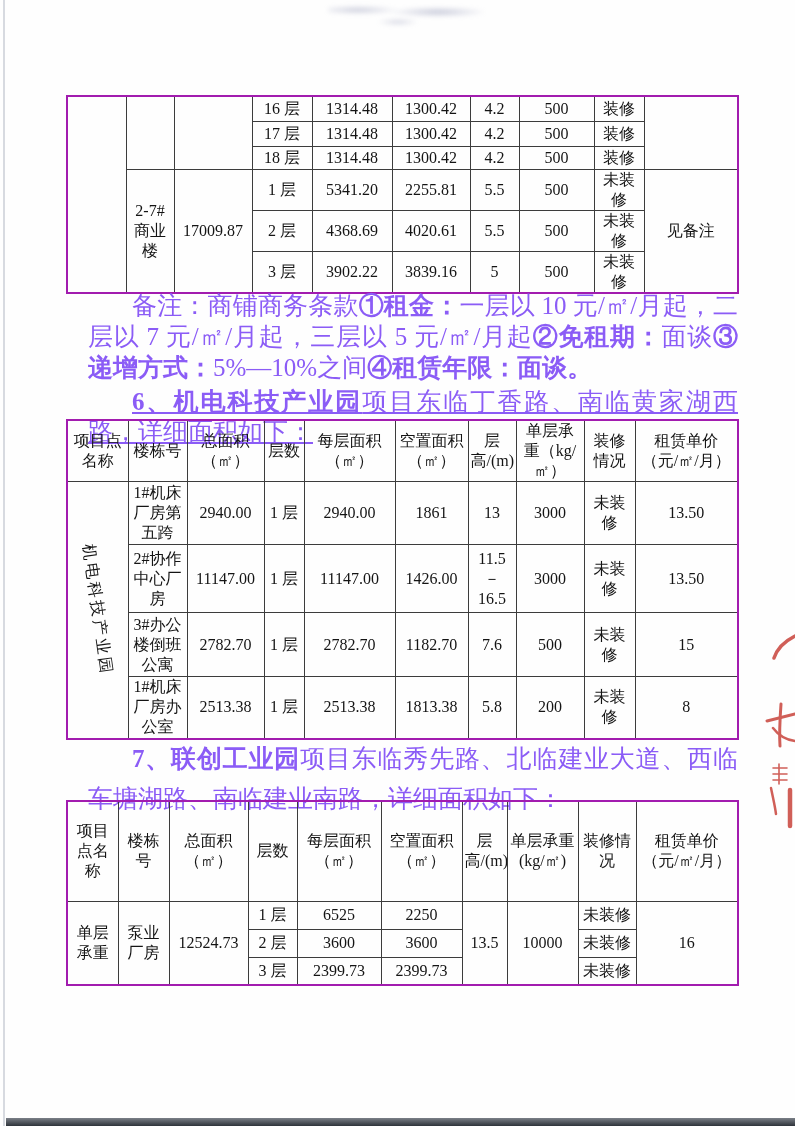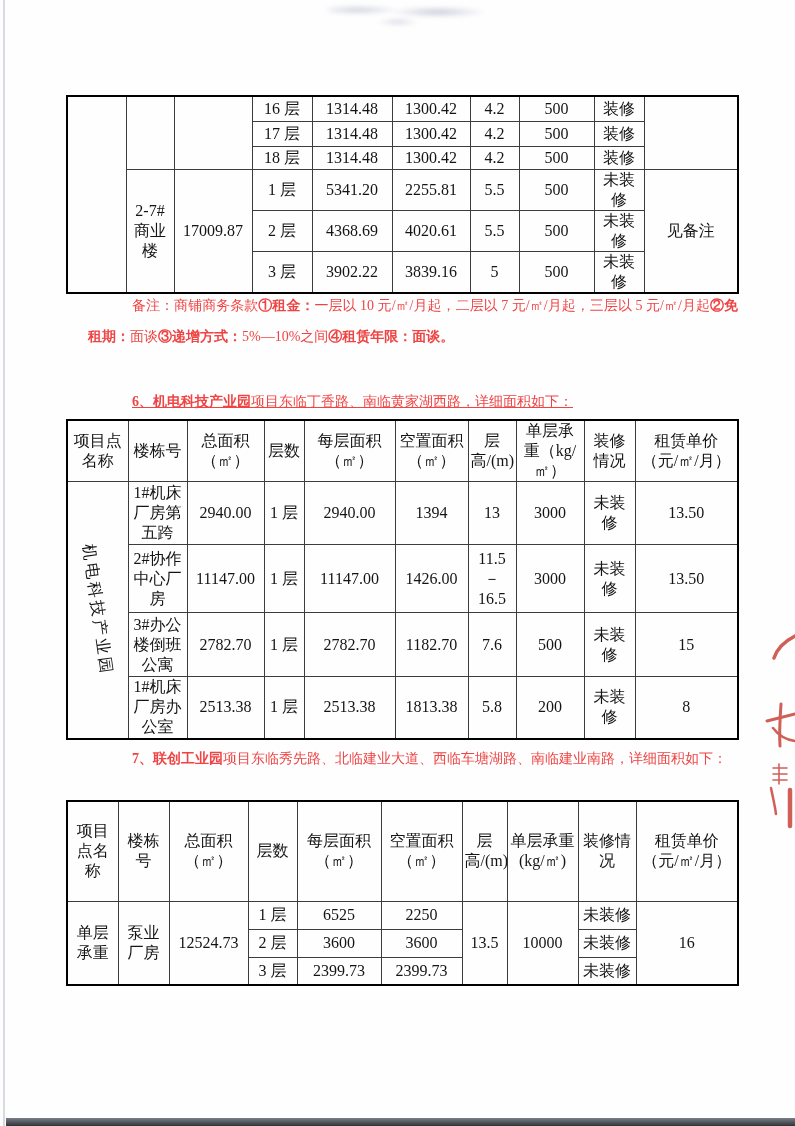--- a/index.html
+++ b/index.html
@@ -16,28 +16,28 @@
     background:
       radial-gradient(ellipse 60px 7px at 30px 8px, rgba(150,155,185,.45), rgba(150,155,185,0) 70%),
       radial-gradient(ellipse 70px 8px at 110px 10px, rgba(150,155,185,.5), rgba(150,155,185,0) 70%),
       radial-gradient(ellipse 30px 6px at 70px 20px, rgba(150,155,185,.35), rgba(150,155,185,0) 70%);
     filter:blur(2px);}
   
   table.t{position:absolute; border-collapse:collapse; table-layout:fixed;
     font-size:16px; line-height:1.25;}
   table.t td{border:1px solid #3c3c3c; text-align:center; vertical-align:middle;
     padding:0 2px; overflow:hidden; font-weight:normal;}
-  table.t{border:2px solid #000000;}
+  table.t{border:2px solid #a21caf;}
   td.pre{white-space:pre-line;margin-top:29px;}
   .vert-wrap{display:flex;align-items:center;justify-content:center;height:100%;}
   .vert{display:inline-block; transform:rotate(82deg); white-space:nowrap;
     letter-spacing:3px; font-size:16px;}
   
-  .para{position:absolute; left:88px; width:650px; margin:0; font-size:14px;
-    text-align:justify; color:#ef4444;}
+  .para{position:absolute; left:88px; width:650px; margin:0; font-size:25px;
+    text-align:justify; color:#8b5cf6;}
   .b{font-weight:bold;}
   
   .stamp{position:absolute; right:0; top:628px;}
 </style>
 </head>
 <body>
 
 <div class="page">
 
   <div class="bleed"></div>
@@ -152,21 +152,21 @@
     <tr style="height:63px">
       <td rowspan="4">
             <div class="vert-wrap">
               <span class="vert">机电科技产业园</span>
             </div>
           </td>
       <td>1#机床厂房第五跨</td>
       <td>2940.00</td>
       <td>1 层</td>
       <td>2940.00</td>
-      <td>1394</td>
+      <td>1861</td>
       <td>13</td>
       <td>3000</td>
       <td>未装修</td>
       <td>13.50</td>
     </tr>
     <tr style="height:68px">
       <td>2#协作中心厂房</td>
       <td>11147.00</td>
       <td>1 层</td>
       <td>11147.00</td>

